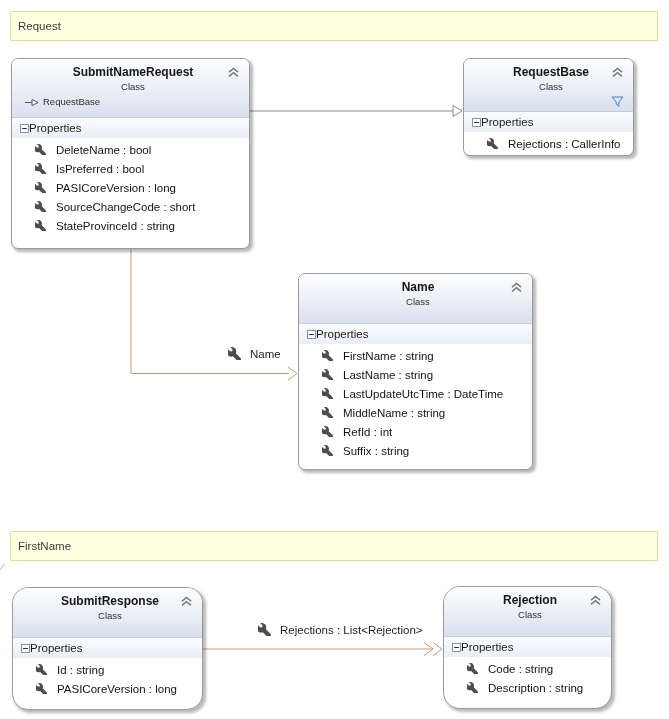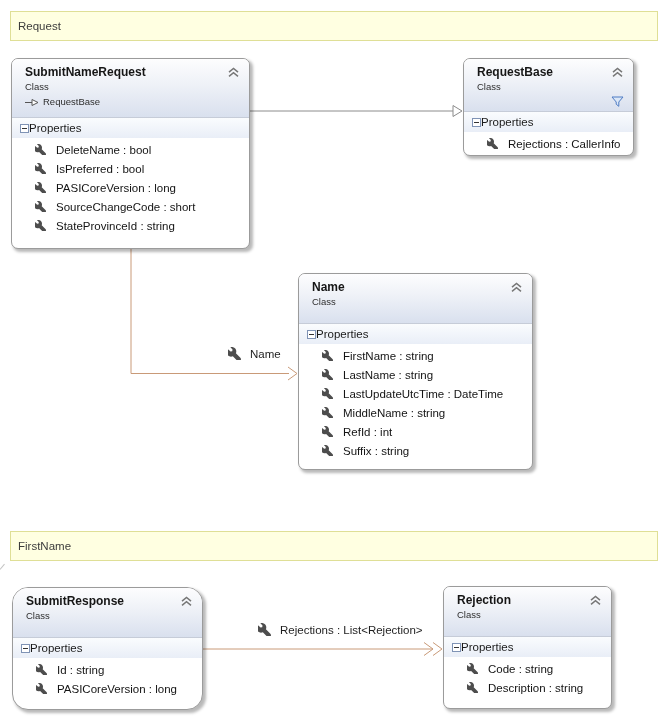--- a/index.html
+++ b/index.html
@@ -19,20 +19,21 @@
     position:absolute;box-sizing:border-box;background:#fff;
     border:1px solid #9b9b9b;border-radius:7px;
     box-shadow:2.5px 2.5px 3px rgba(0,0,0,.28);
     z-index:2;overflow:hidden;
   }
   .cb-header{
     position:relative;
     background:linear-gradient(180deg,#fdfdfe 0%,#eef1f7 45%,#d9e0ee 100%);
     border-bottom:1px solid #c6ccd8;
     padding:6px 8px 15px 13px;
+    text-align:center;
   }
   .cb-header.has-base{padding-bottom:9px;}
   .cb-header.has-funnel{padding-bottom:18px;}
   .cb-title{font-weight:bold;font-size:12px;color:#161616;line-height:14px;display:block;}
   .cb-stereotype{font-size:9.5px;color:#2e2e2e;margin-top:2px;line-height:12px;}
   .cb-base{font-size:9.5px;color:#2e2e2e;margin-top:3px;line-height:12px;display:flex;align-items:center;gap:4px;}
   .collapse{position:absolute;top:8px;right:9px;cursor:pointer;line-height:0;}
   .funnel{position:absolute;right:9px;bottom:3px;line-height:0;}
   .cb-props-header{
     display:flex;align-items:center;
@@ -269,21 +270,21 @@
       </div>
       <div class="member">
         <svg class="wrench" width="11" height="11" viewBox="0 0 512 512">
             <path fill="#4d4d4d" d="M507.7 109.1c-2.2-9-13.5-12.1-20.1-5.5l-74.4 74.4-67.9-11.3-11.3-67.9 74.4-74.4c6.6-6.6 3.4-17.9-5.7-20.2C344.7-11.6 280.6 5.9 236 50.5c-52.7 52.7-63.7 133-35.1 196.8L24.9 423.2c-33.2 33.2-33.2 87.2 0 120.4s87.2 33.2 120.4 0l175.8-175.8c63.9 28.6 144.2 17.6 196.9-35.1 44.5-44.5 61.9-108.7 29.7-223.6z"></path>
           </svg>
         <span>PASICoreVersion : long</span>
       </div>
     </div>
   </div>
 
-  <div class="classbox" style="left:443px;top:586px;width:169px;height:123px;">
+  <div class="classbox" style="left:443px;top:586px;width:169px;height:123px;border-radius:17px;">
     <div class="cb-header">
       <span class="cb-title">Rejection</span>
       <div class="cb-stereotype">Class</div>
       <span class="collapse">
         <svg width="13" height="11">
           <path d="M2 5.2 6.5 1.5 11 5.2" fill="none" stroke="#777" stroke-width="1.5"></path>
           <path d="M2 9.4 6.5 5.7 11 9.4" fill="none" stroke="#777" stroke-width="1.5"></path>
         </svg>
       </span>
     </div>

